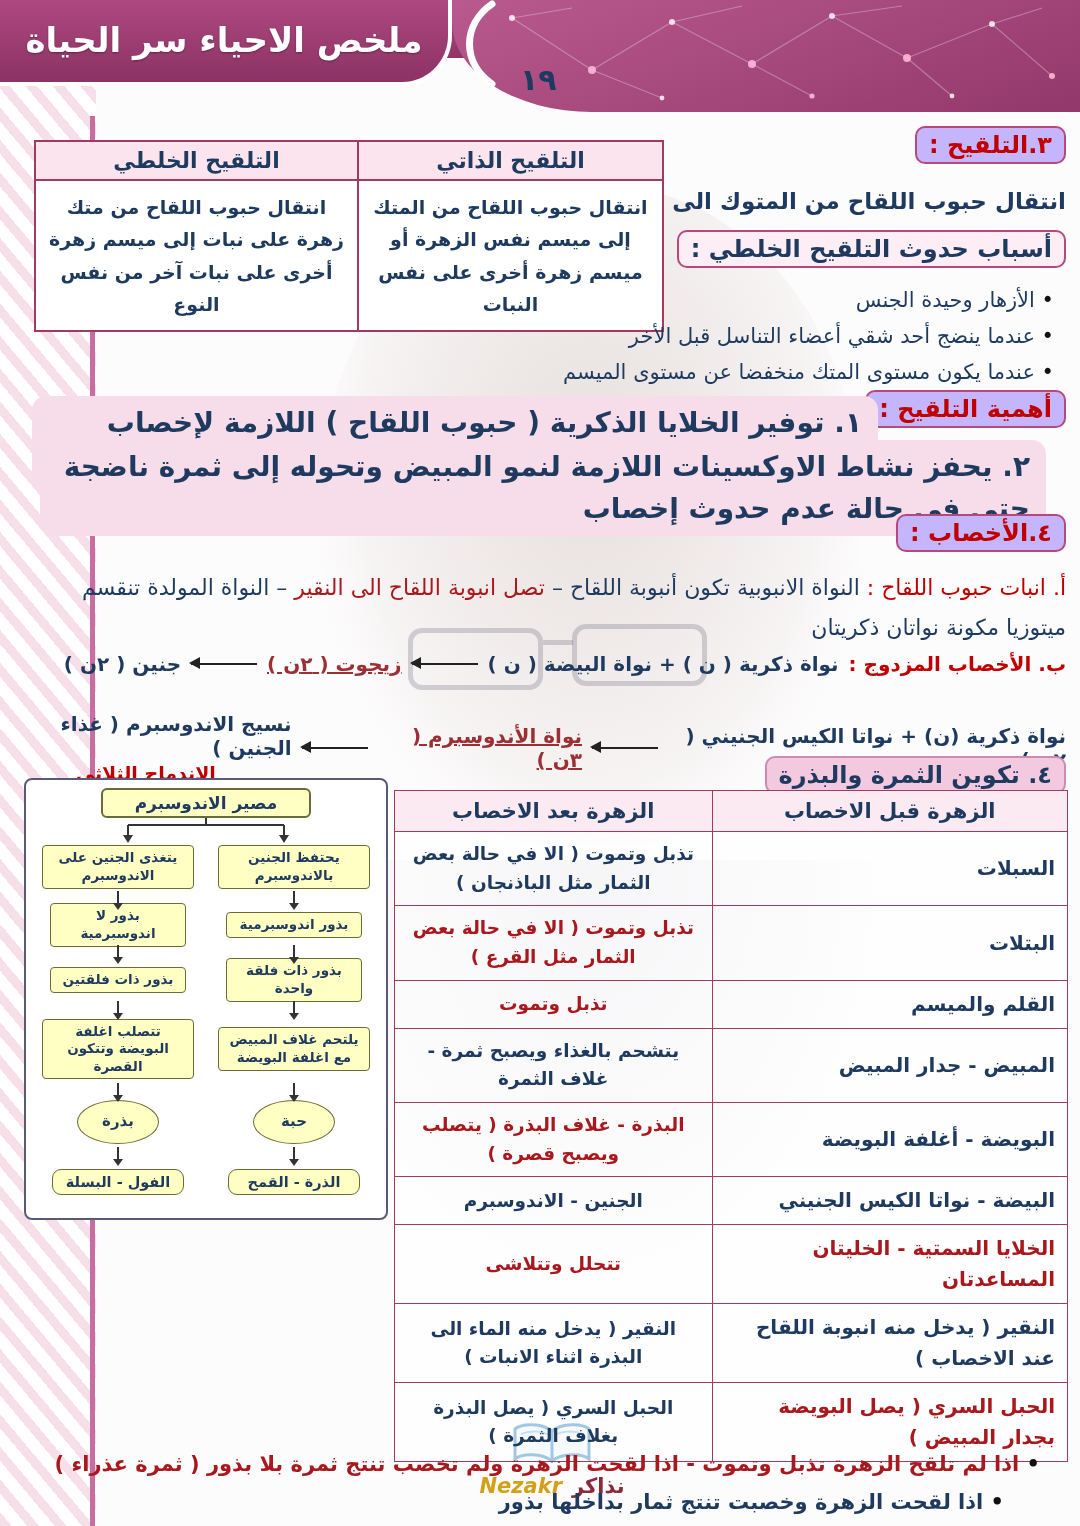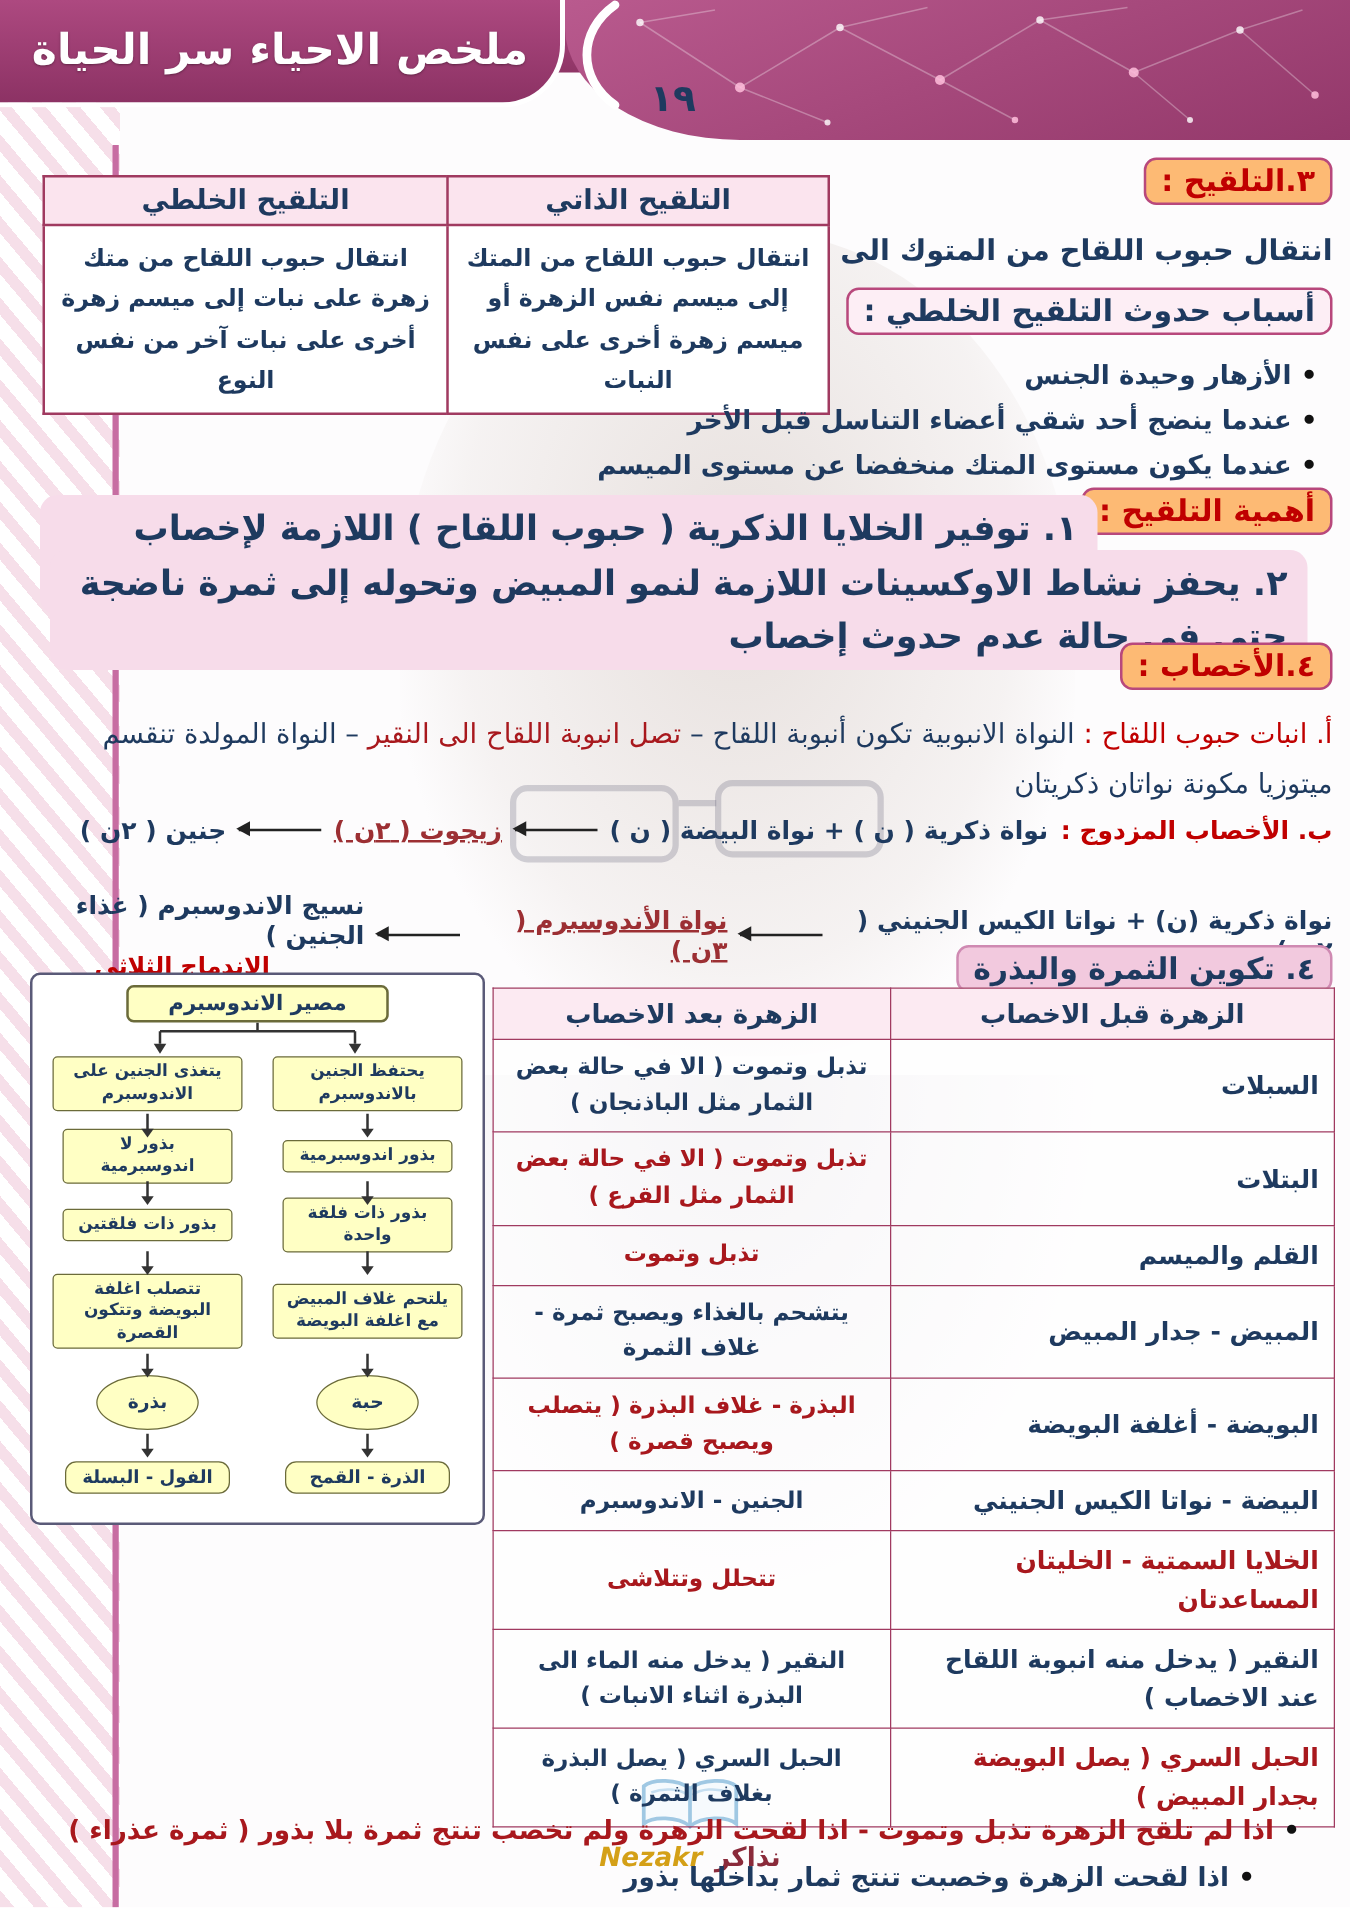--- a/index.html
+++ b/index.html
@@ -35,36 +35,36 @@
   .bracket { position:absolute; left:448px; top:-2px; }
   .page-num { position:absolute; top:62px; left:520px; font-size:30px; font-weight:bold; color:#1e3a5f; }
 
   
   .navy { color:#1e3a5f; }
   .red  { color:#c00000; }
   .red2 { color:#a8181d; }
   .maroon-u { color:#9c2f33; text-decoration:underline; }
 
   .tagbox { position:absolute; display:inline-block; border:2.5px solid #b8487c; border-radius:10px;
-    padding:3px 12px; background:#fdba74; font-weight:bold; font-size:24px; }
+    padding:3px 12px; background:#c4b5fd; font-weight:bold; font-size:24px; }
   .tag-red { color:#c00000; }
   .tag-navy { color:#1e3a5f; background:#fdeef5; }
   .tag-pinkfill { color:#1e3a5f; background:#f2c9de; border-color:#cf8ab2; }
 
   .sec3-title { right:14px; top:126px; }
   .sec3-def { position:absolute; right:14px; top:188px; font-size:23px; font-weight:bold; color:#1e3a5f; }
 
   
   .ptable { position:absolute; left:34px; top:140px; width:630px; border-collapse:collapse; background:#ffffff; }
   .ptable th, .ptable td { border:2px solid #a03a60; }
   .ptable th { background:#fbe4ee; color:#1e3a5f; font-size:22px; font-weight:bold; padding:6px 4px; }
   .ptable td { color:#1e3a5f; font-size:19px; font-weight:bold; text-align:center; padding:10px 8px; line-height:1.7; }
 
   .reasons-title { right:14px; top:230px; }
-  .reasons { position:absolute; right:26px; top:288px; font-size:21px; font-weight:bold; color:#1e3a5f; }
+  .reasons { position:absolute; right:26px; top:288px; font-size:21px; font-weight:normal; color:#1e3a5f; }
   .reason { margin-bottom:12px; }
   .reason::before { content:"•  "; color:#111; }
 
   .importance-title { right:14px; top:390px; }
   .imp-band { position:absolute; background:#f7dcea; border-radius:14px; padding:6px 16px;
     color:#1e3a5f; font-weight:bold; font-size:28px; text-align:right; line-height:1.5; }
   .imp1 { left:32px; top:396px; width:846px; }
   .imp2 { left:40px; top:440px; width:1006px; min-height:62px; }
 
   .sec4-title { right:14px; top:514px; }

